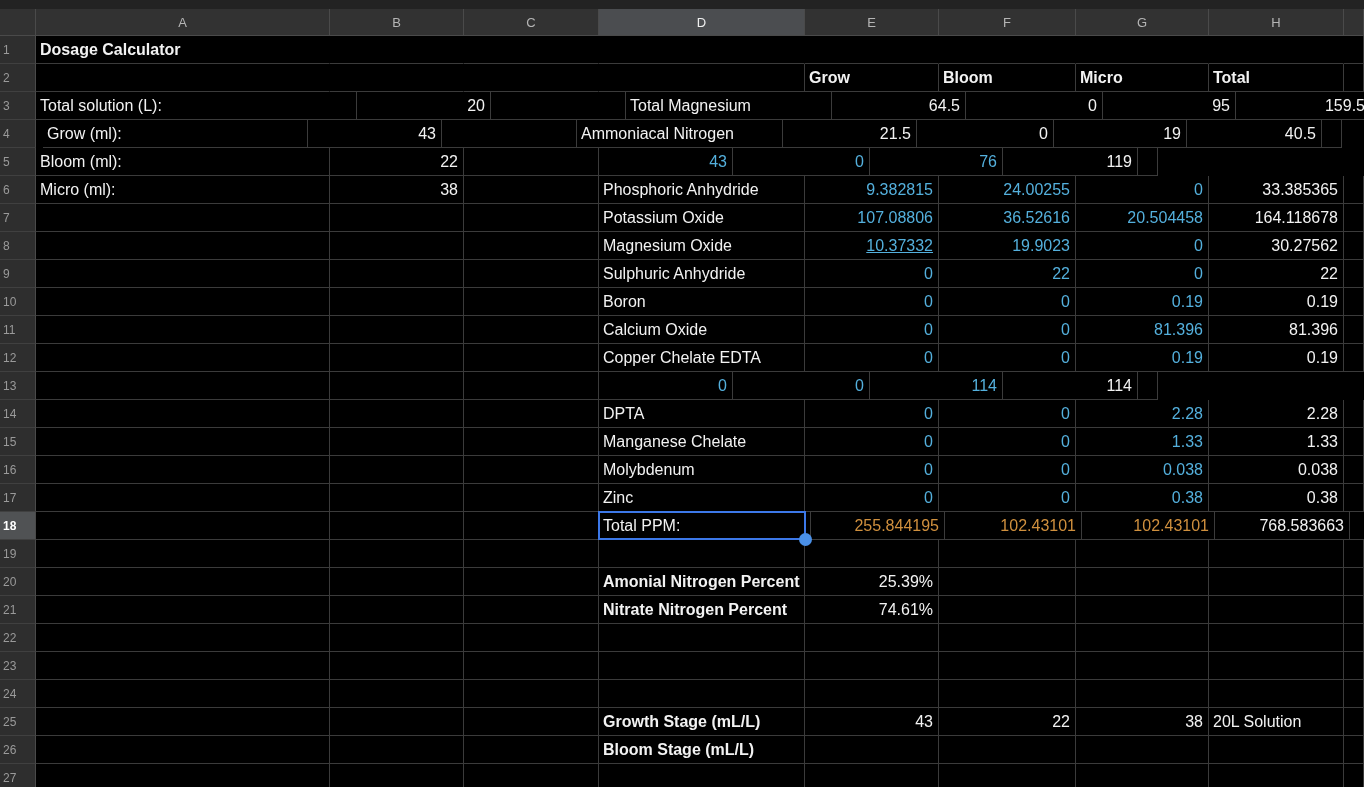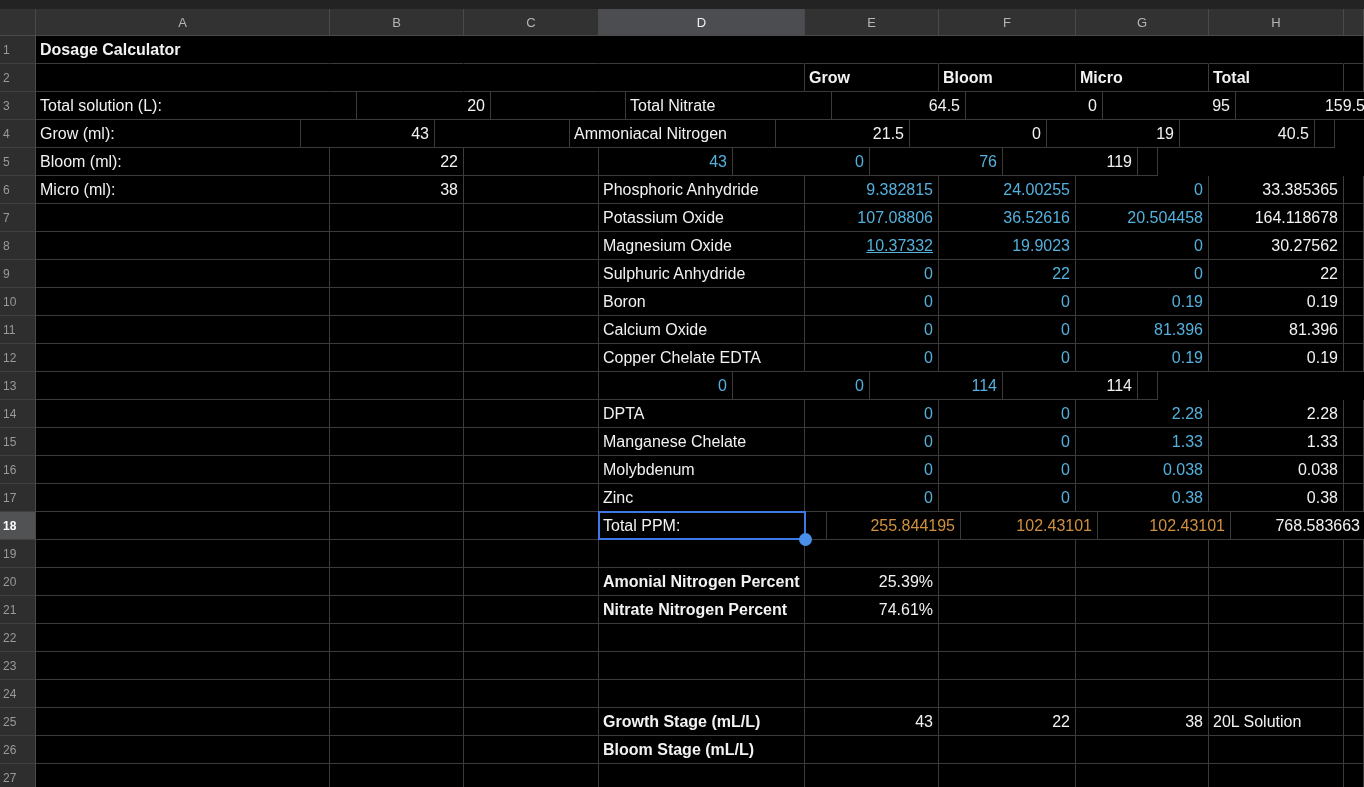--- a/index.html
+++ b/index.html
@@ -117,29 +117,29 @@
         <div class="cell al-l bold" style="width: 134px;">Grow</div>
         <div class="cell al-l bold" style="width: 137px;">Bloom</div>
         <div class="cell al-l bold" style="width: 133px;">Micro</div>
         <div class="cell al-l bold" style="width: 135px;">Total</div>
         <div class="cell" style="width: 20px;"></div>
       </div>
       <div class="row">
         <div class="cell al-l" style="width: 321px; text-align: right;">Total solution (L):</div>
         <div class="cell al-r" style="width: 134px;">20</div>
         <div class="cell al-l" style="width: 135px;"></div>
-        <div class="cell al-l" style="width: 206px;">Total Nitrate</div>
+        <div class="cell al-l" style="width: 206px;">Total Magnesium</div>
         <div class="cell al-r" style="width: 134px;">64.5</div>
         <div class="cell al-r" style="width: 137px;">0</div>
         <div class="cell al-r" style="width: 133px;">95</div>
         <div class="cell al-r" style="width: 135px;">159.5</div>
         <div class="cell" style="width: 20px;"></div>
       </div>
       <div class="row">
-        <div class="cell al-l" style="width: 265px;">Grow (ml):</div>
+        <div class="cell al-l" style="width: 265px; margin-left: 7px;">Grow (ml):</div>
         <div class="cell al-r" style="width: 134px;">43</div>
         <div class="cell al-l" style="width: 135px;"></div>
         <div class="cell al-l" style="width: 206px;">Ammoniacal Nitrogen</div>
         <div class="cell al-r" style="width: 134px;">21.5</div>
         <div class="cell al-r" style="width: 137px;">0</div>
         <div class="cell al-r" style="width: 133px;">19</div>
         <div class="cell al-r" style="width: 135px;">40.5</div>
         <div class="cell" style="width: 20px;"></div>
       </div>
       <div class="row">
@@ -280,21 +280,21 @@
         <div class="cell al-r c-blue" style="width: 134px;">0</div>
         <div class="cell al-r c-blue" style="width: 137px;">0</div>
         <div class="cell al-r c-blue" style="width: 133px;">0.38</div>
         <div class="cell al-r" style="width: 135px;">0.38</div>
         <div class="cell" style="width: 20px;"></div>
       </div>
       <div class="row">
         <div class="cell al-l" style="width: 294px;"></div>
         <div class="cell al-l" style="width: 134px;"></div>
         <div class="cell al-l" style="width: 135px;"></div>
-        <div class="cell al-l" style="width: 228px;">Total PPM:</div>
+        <div class="cell al-l" style="width: 212px;">Total PPM:</div>
         <div class="cell al-r c-orange" style="width: 134px; padding-left: 19px;">255.844195</div>
         <div class="cell al-r c-orange" style="width: 137px;">102.43101</div>
         <div class="cell al-r c-orange" style="width: 133px;">102.43101</div>
         <div class="cell al-r" style="width: 135px;">768.583663</div>
         <div class="cell" style="width: 20px;"></div>
       </div>
       <div class="row">
         <div class="cell al-l" style="width: 294px;"></div>
         <div class="cell al-l" style="width: 134px;"></div>
         <div class="cell al-l" style="width: 135px;"></div>

